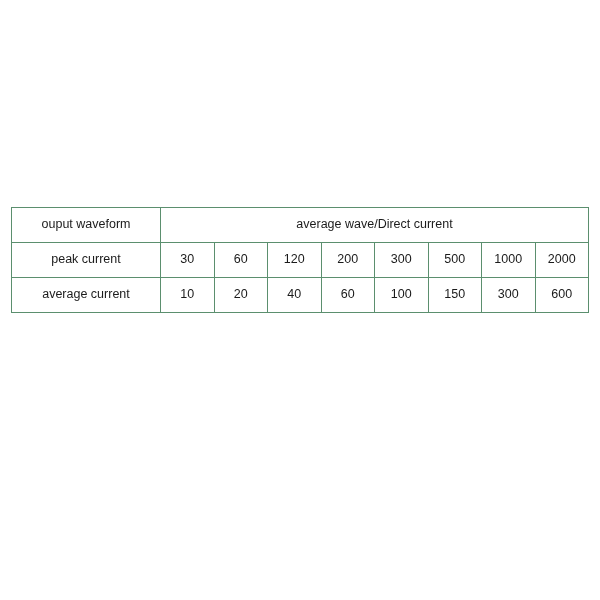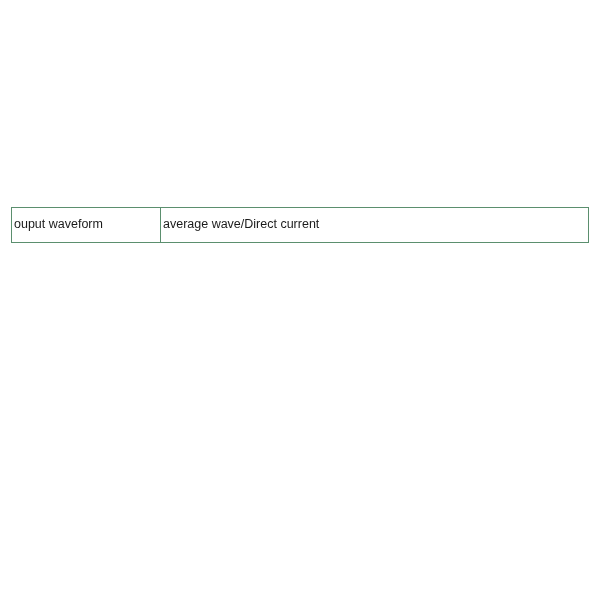--- a/index.html
+++ b/index.html
@@ -27,21 +27,21 @@
   }
   table.spec-table {
     border-collapse: collapse;
     width: 578px;
     table-layout: fixed;
     background: #ffffff;
   }
   table.spec-table td {
     border: 1px solid #5b8f6e;
     height: 34px;
-    text-align: left;
+    text-align: center;
     vertical-align: middle;
     font-size: 12.5px;
     color: #1b1b1b;
     padding: 0 2px;
     font-family: "Liberation Sans", sans-serif;
     line-height: 1.1;
     white-space: nowrap;
     overflow: hidden;
   }
   td.label-cell {
@@ -58,16 +58,38 @@
 <body>
 
 <div class="page">
   <div class="spec-table-wrap">
     <table class="spec-table">
       <tbody>
         <tr>
           <td class="label-cell">ouput waveform</td>
           <td class="wave-cell" colspan="8">average wave/Direct current</td>
         </tr>
+        <tr>
+          <td class="label-cell">peak current</td>
+          <td class="data-cell">30</td>
+          <td class="data-cell">60</td>
+          <td class="data-cell">120</td>
+          <td class="data-cell">200</td>
+          <td class="data-cell">300</td>
+          <td class="data-cell">500</td>
+          <td class="data-cell">1000</td>
+          <td class="data-cell">2000</td>
+        </tr>
+        <tr>
+          <td class="label-cell">average current</td>
+          <td class="data-cell">10</td>
+          <td class="data-cell">20</td>
+          <td class="data-cell">40</td>
+          <td class="data-cell">60</td>
+          <td class="data-cell">100</td>
+          <td class="data-cell">150</td>
+          <td class="data-cell">300</td>
+          <td class="data-cell">600</td>
+        </tr>
       </tbody>
     </table>
   </div>
 </div>
 
 </body></html>

